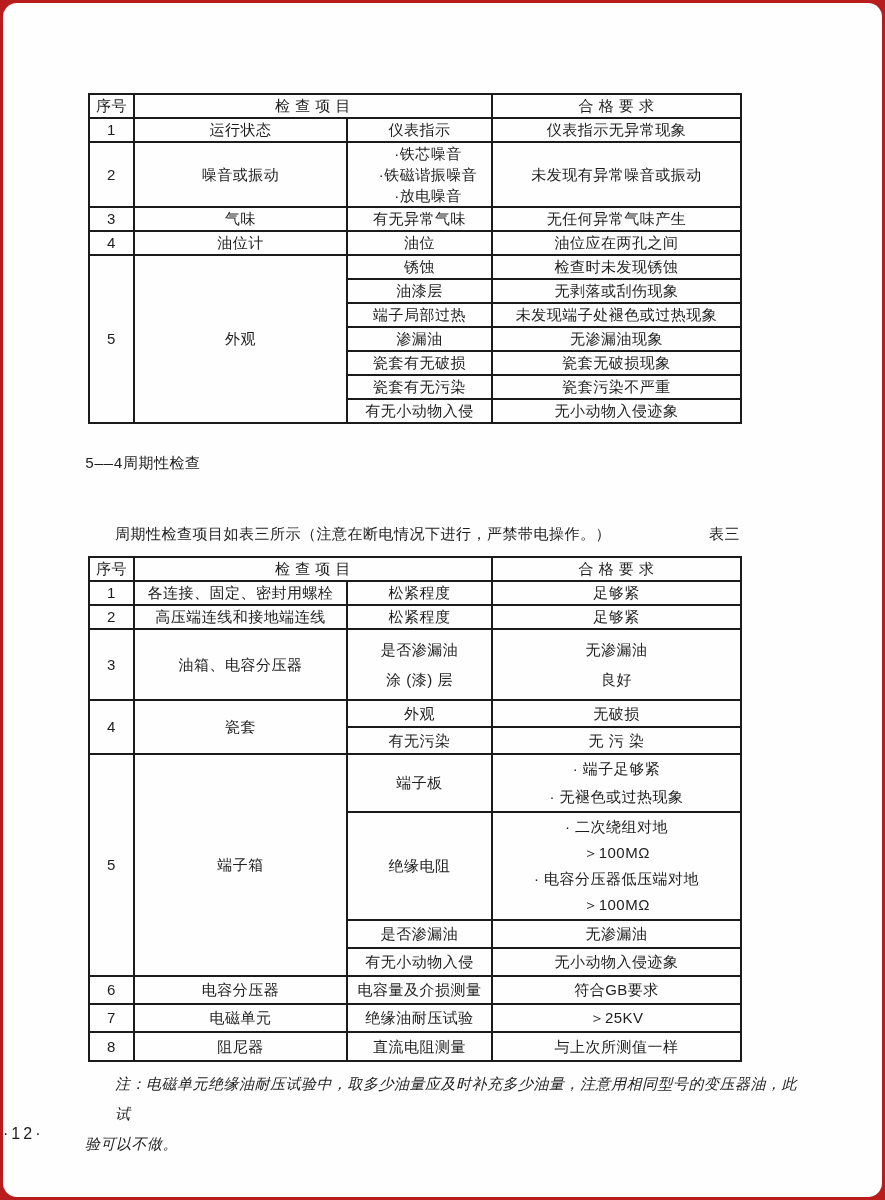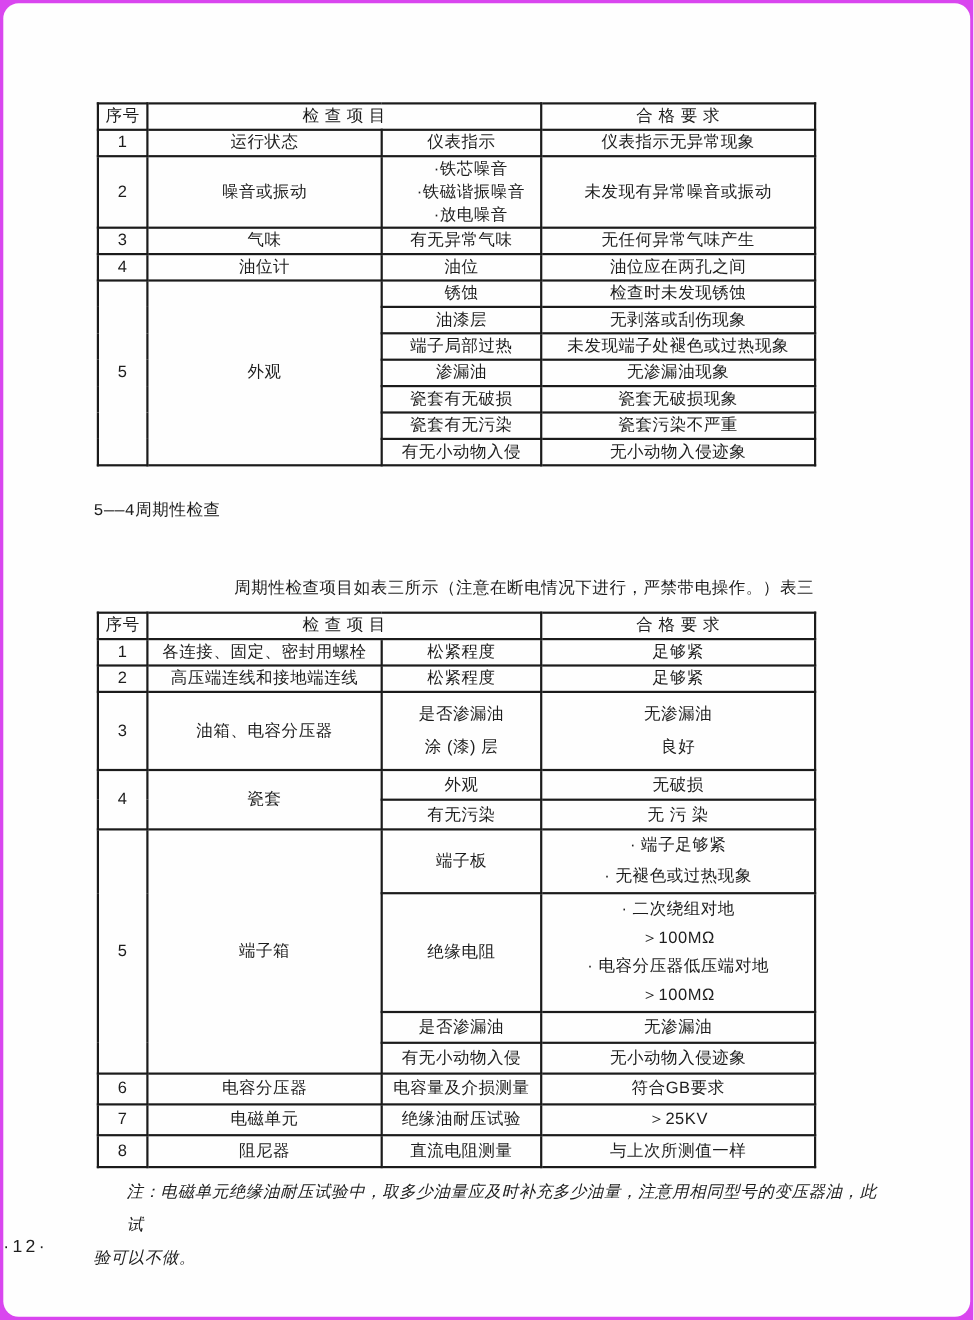--- a/index.html
+++ b/index.html
@@ -1,30 +1,30 @@
 <!DOCTYPE html>
 <html><head>
 <meta charset="utf-8">
 <style>
   html,body{margin:0;padding:0;background:#ffffff;}
-  .page{position:relative;width:885px;height:1200px;background:#d946ef;overflow:hidden;
+  .page{position:relative;width:885px;height:1200px;background:#b91c1c;overflow:hidden;
         font-family:"Liberation Sans","DejaVu Sans",sans-serif;}
   .sheet{position:absolute;left:3px;top:3px;right:3px;bottom:3px;background:#fefefe;border-radius:14px;}
   .abs{position:absolute;}
   table.tbl{border-collapse:collapse;table-layout:fixed;width:652px;}
   .tbl td{border:2px solid #1b1b1b;text-align:center;vertical-align:middle;
           font-size:15px;color:#1d1d1d;padding:0;letter-spacing:0.5px;line-height:1.3;}
   .hdr{letter-spacing:3px;}
   .stack{display:flex;flex-direction:column;align-items:center;}
   .even{justify-content:space-evenly;}
   .mid{justify-content:center;}
   .h63{height:63px;padding-left:17px;} .h69{height:69px;} .h58{height:48px;} .h106{height:106px;}
   .lh21 div{line-height:21px;} .lh26 div{line-height:26px;} .lh28 div{line-height:28px;}
   .txt{font-size:15px;color:#1d1d1d;letter-spacing:0.5px;}
-  .introrow{display:flex;justify-content:flex-end;width:625px;}
+  .introrow{display:flex;justify-content:space-between;width:625px;}
   .noteblock div{line-height:30px;}
   .indent{padding-left:30px;}
   .pageno{letter-spacing:3px;font-size:16px;color:#1d1d1d;}
 </style>
 </head>
 <body>
 
 <div class="page">
   <div class="sheet">
 

